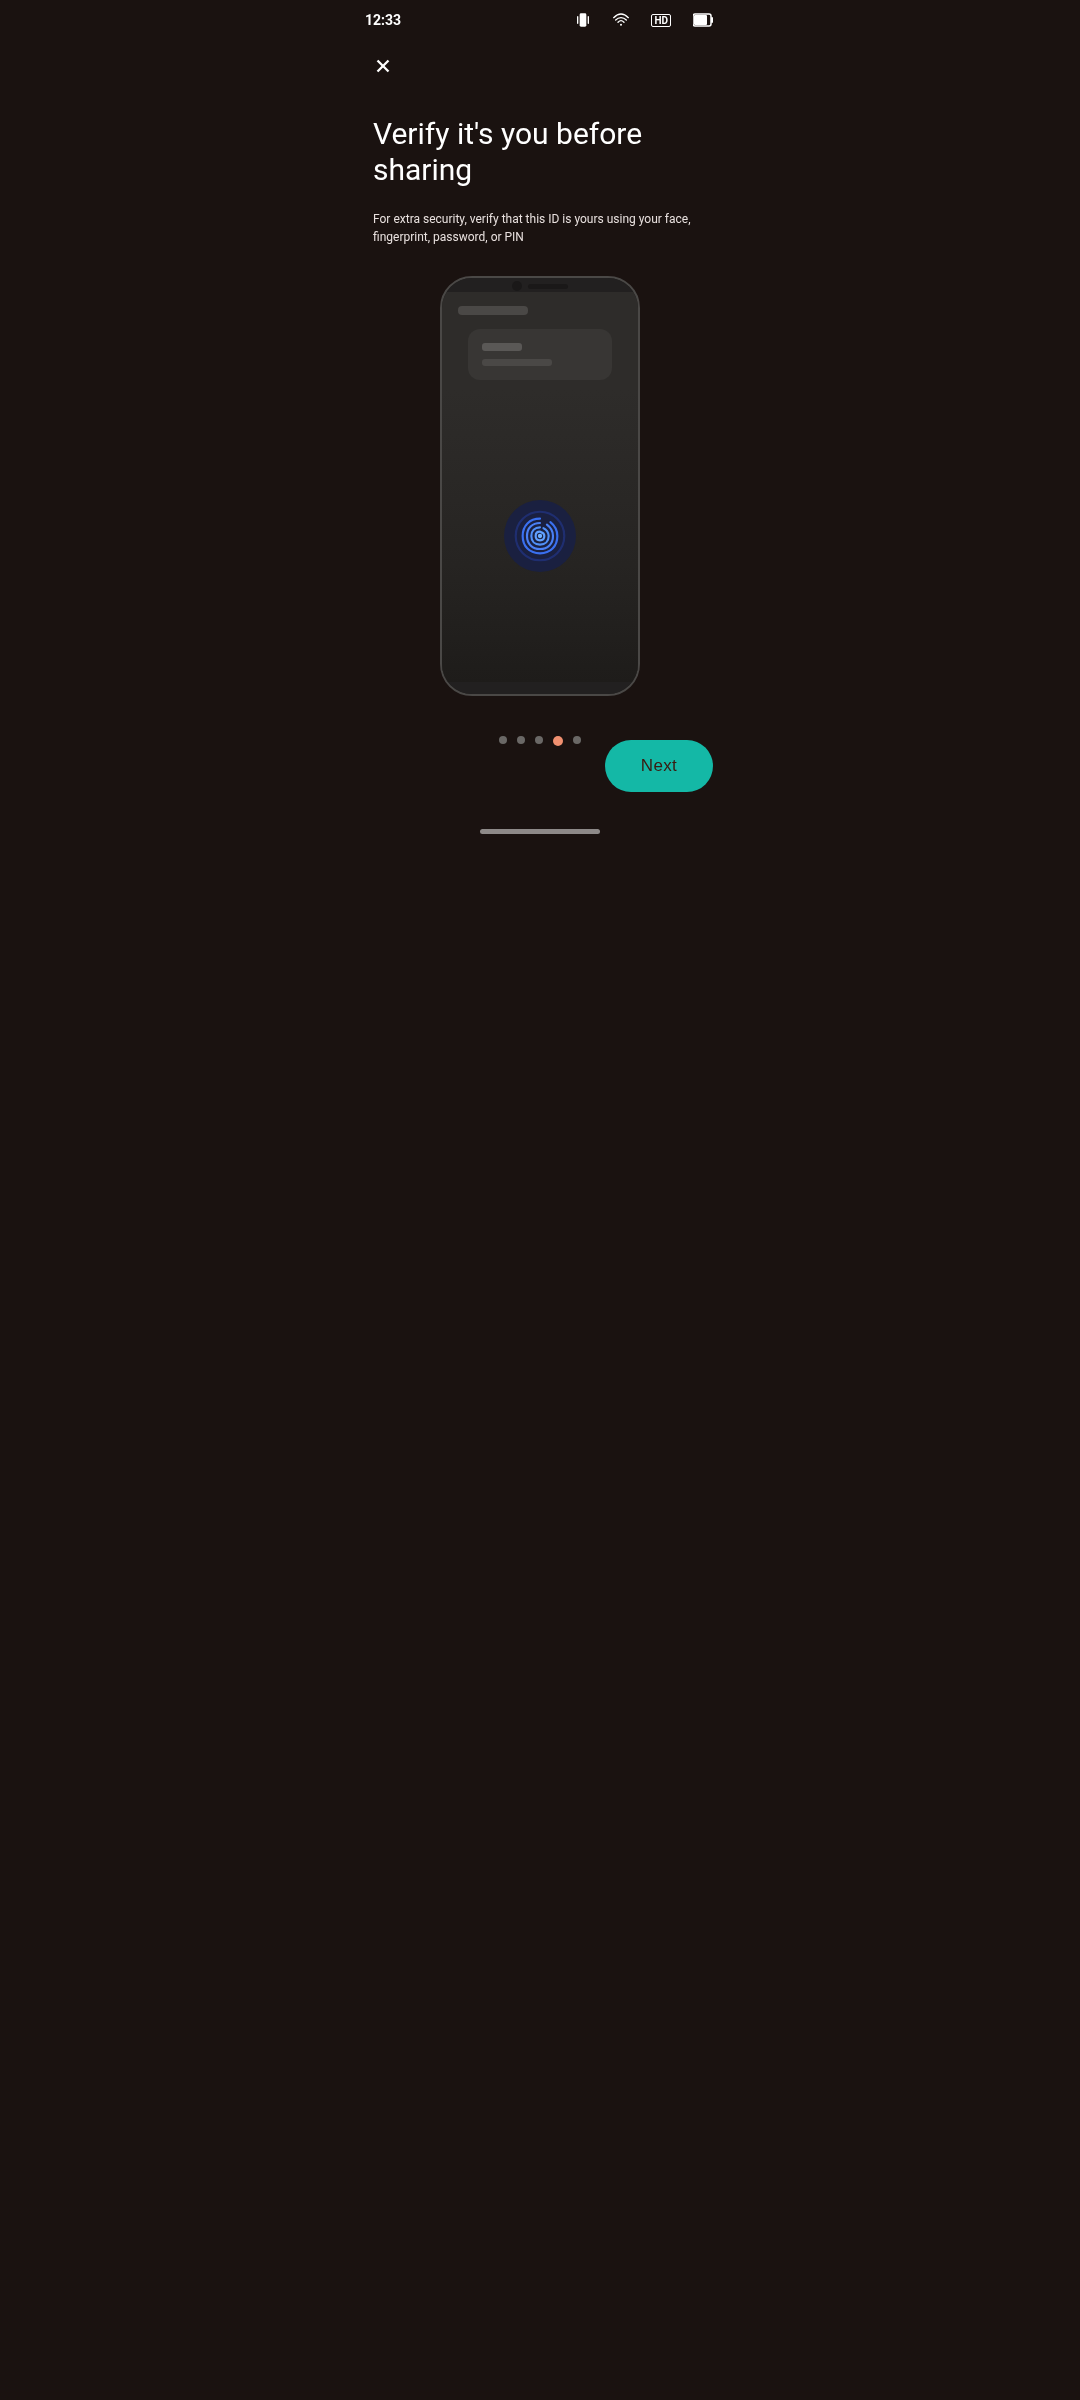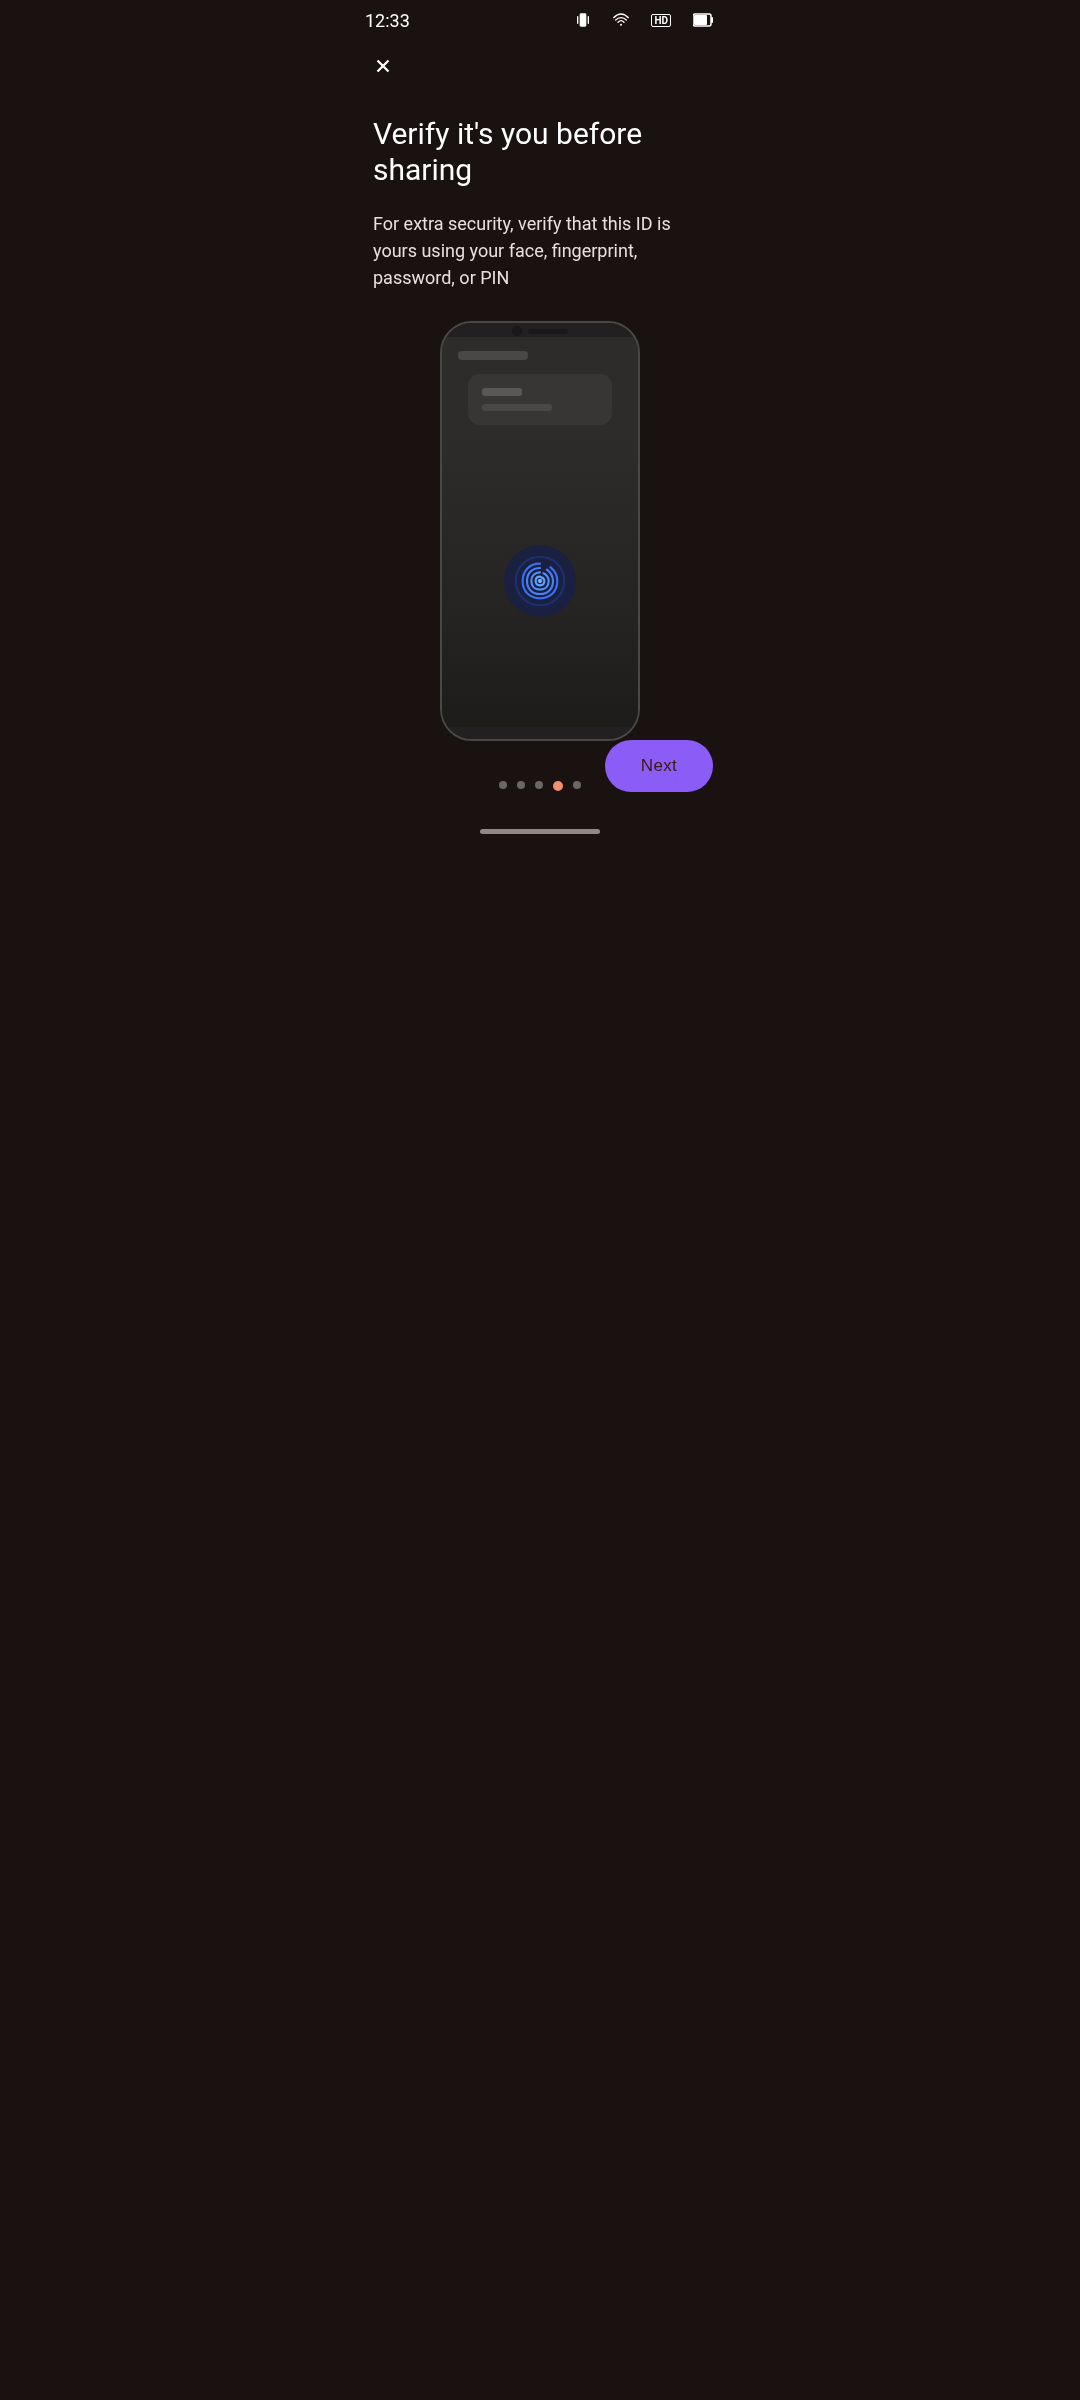--- a/index.html
+++ b/index.html
@@ -22,22 +22,22 @@
 
     .status-bar {
       display: flex;
       justify-content: space-between;
       align-items: center;
       padding: 10px 20px 6px 20px;
       height: 36px;
     }
 
     .status-time {
-      font-size: 18px;
-      font-weight: 400;
+      font-size: 14px;
+      font-weight: 700;
       color: #ffffff;
     }
 
     .status-icons {
       display: flex;
       align-items: center;
       gap: 22px;
     }
 
     .status-icons svg {
@@ -68,21 +68,21 @@
 
     .title {
       font-size: 30px;
       font-weight: 400;
       line-height: 1.2;
       margin-bottom: 22px;
       color: #ffffff;
     }
 
     .description {
-      font-size: 18px;
+      font-size: 12px;
       line-height: 1.5;
       color: #e8e0de;
       font-weight: 400;
     }
 
     .phone-illustration {
       display: flex;
       justify-content: center;
       margin-top: 30px;
     }
@@ -241,21 +241,21 @@
     .dot.active {
       background: #f09070;
       width: 10px;
       height: 10px;
     }
 
     .next-btn {
       position: absolute;
       bottom: 52px;
       right: 22px;
-      background: #8b5cf6;
+      background: #14b8a6;
       color: #3a1a10;
       border: none;
       border-radius: 28px;
       padding: 16px 36px;
       font-size: 17px;
       font-weight: 500;
       cursor: pointer;
       letter-spacing: 0.3px;
     }
 

